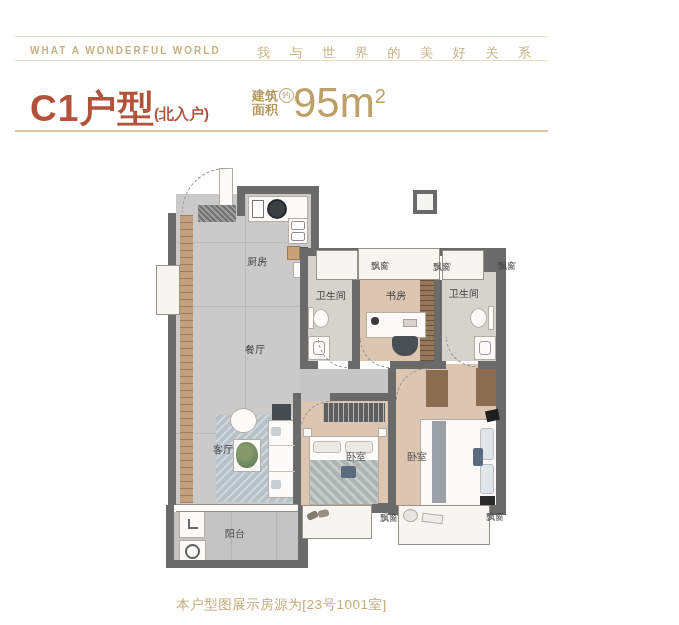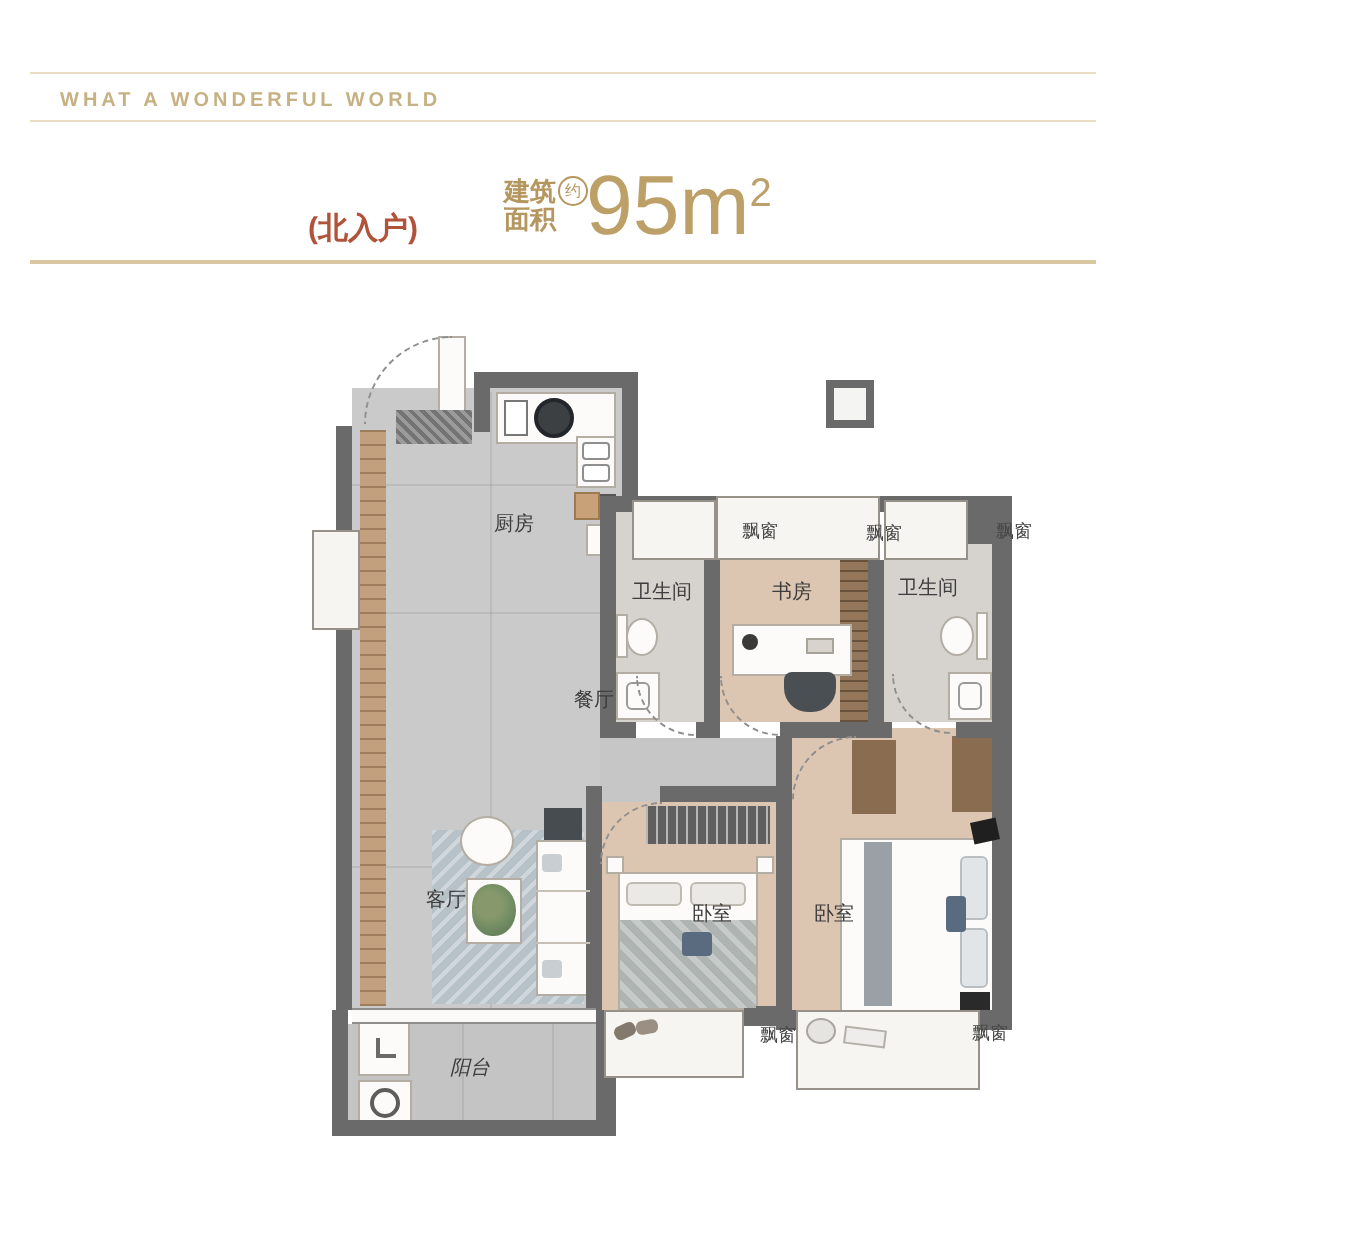--- a/index.html
+++ b/index.html
@@ -39,22 +39,24 @@
   .slats-h{background:#94765a;background-image:repeating-linear-gradient(180deg,rgba(62,45,28,.5) 0 1px,transparent 1px 5px);}
   .deco{position:absolute;z-index:5;}
 </style>
 </head>
 <body>
 
 <div class="page">
 
   <div class="hline" style="top:36px;"></div>
   <div class="hdr-left">WHAT A WONDERFUL WORLD</div>
+  <div class="hdr-right">我 与 世 界 的 美 好 关 系</div>
   <div class="hline" style="top:60px;"></div>
 
+  <div class="t-name">C1户型</div>
   <div class="t-entry">(北入户)</div>
   <div class="t-arealbl">
     <span>建筑</span><span class="t-approx">约</span><br>
     <span>面积</span>
   </div>
   <div class="t-value"><span>95m</span><sup>2</sup></div>
   <div class="t-divider"></div>
 
   <div class="plan">
 
@@ -190,29 +192,30 @@
     <div class="deco" style="left:248px;top:344px;width:15px;height:13px;z-index:5;background:#e6e4e1;border:1px solid #a9a69f;border-radius:50%;box-sizing:border-box;"></div>
     <div class="deco" style="left:267px;top:349px;width:21px;height:9px;z-index:5;background:#efedeb;border:1px solid #b3b0aa;transform:rotate(7deg);box-sizing:border-box;"></div>
 
     <div class="arc bl" style="left:163px;top:173px;width:30px;height:30px;"></div>
     <div class="arc bl" style="left:205px;top:173px;width:30px;height:30px;"></div>
     <div class="arc bl" style="left:291px;top:172px;width:30px;height:30px;"></div>
     <div class="arc tl" style="left:145px;top:236px;width:31px;height:31px;"></div>
     <div class="arc tl" style="left:241px;top:203px;width:32px;height:32px;"></div>
 
     <div class="lbl" style="left:102px;top:97px;">厨房</div>
-    <div class="lbl" style="left:100px;top:185px;margin-left:42px;">餐厅</div>
+    <div class="lbl" style="left:100px;top:185px;">餐厅</div>
     <div class="lbl" style="left:68px;top:285px;">客厅</div>
-    <div class="lbl" style="left:80px;top:369px;font-style:italic;">阳台</div>
+    <div class="lbl" style="left:80px;top:369px;">阳台</div>
     <div class="lbl" style="left:176px;top:131px;">卫生间</div>
     <div class="lbl" style="left:241px;top:131px;">书房</div>
     <div class="lbl" style="left:309px;top:129px;">卫生间</div>
     <div class="lbl" style="left:201px;top:292px;">卧室</div>
     <div class="lbl" style="left:262px;top:292px;">卧室</div>
     <div class="lbl small" style="left:181px;top:101px;">飘窗</div>
     <div class="lbl small" style="left:243px;top:102px;">飘窗</div>
     <div class="lbl small" style="left:308px;top:101px;">飘窗</div>
     <div class="lbl small" style="left:190px;top:353px;">飘窗</div>
     <div class="lbl small" style="left:296px;top:352px;">飘窗</div>
   </div>
 
+  <div class="footer">本户型图展示房源为[23号1001室]</div>
 
 </div>
 
 </body></html>

